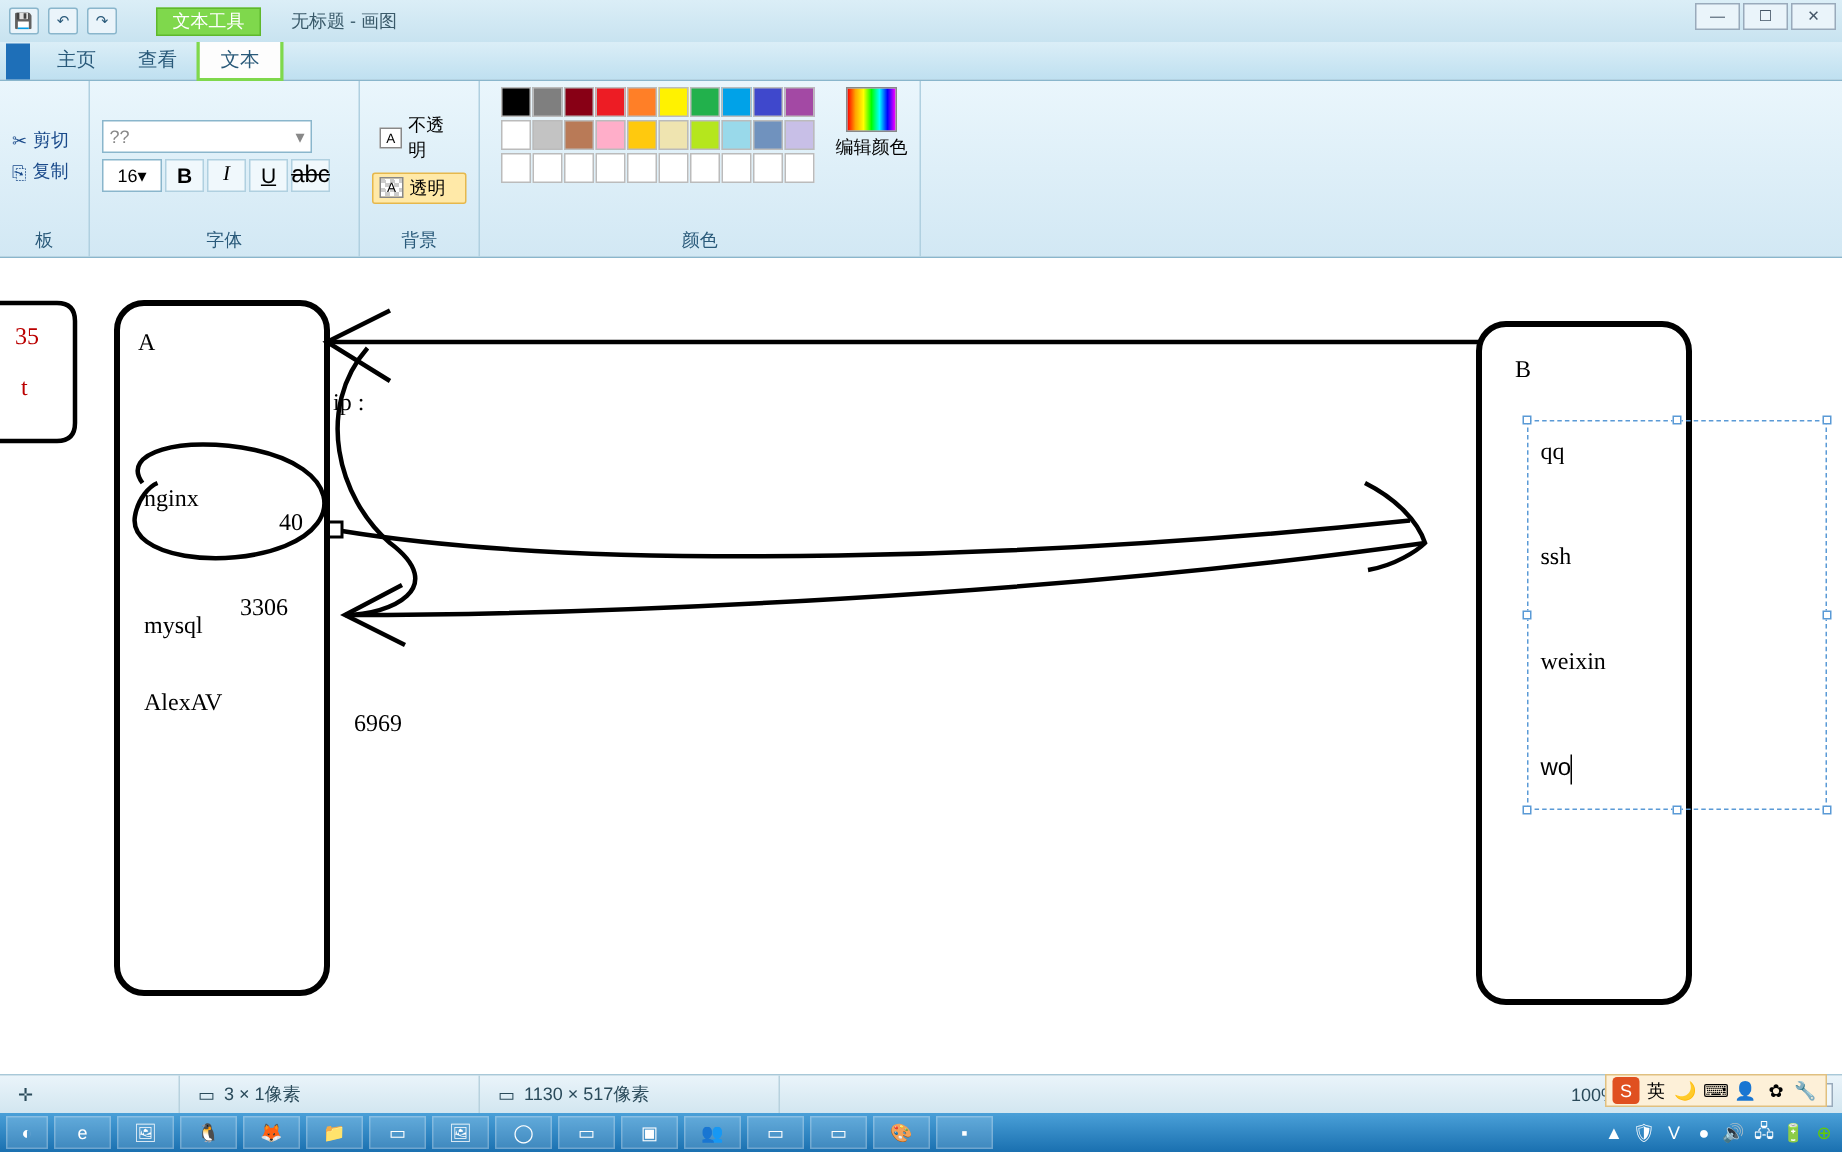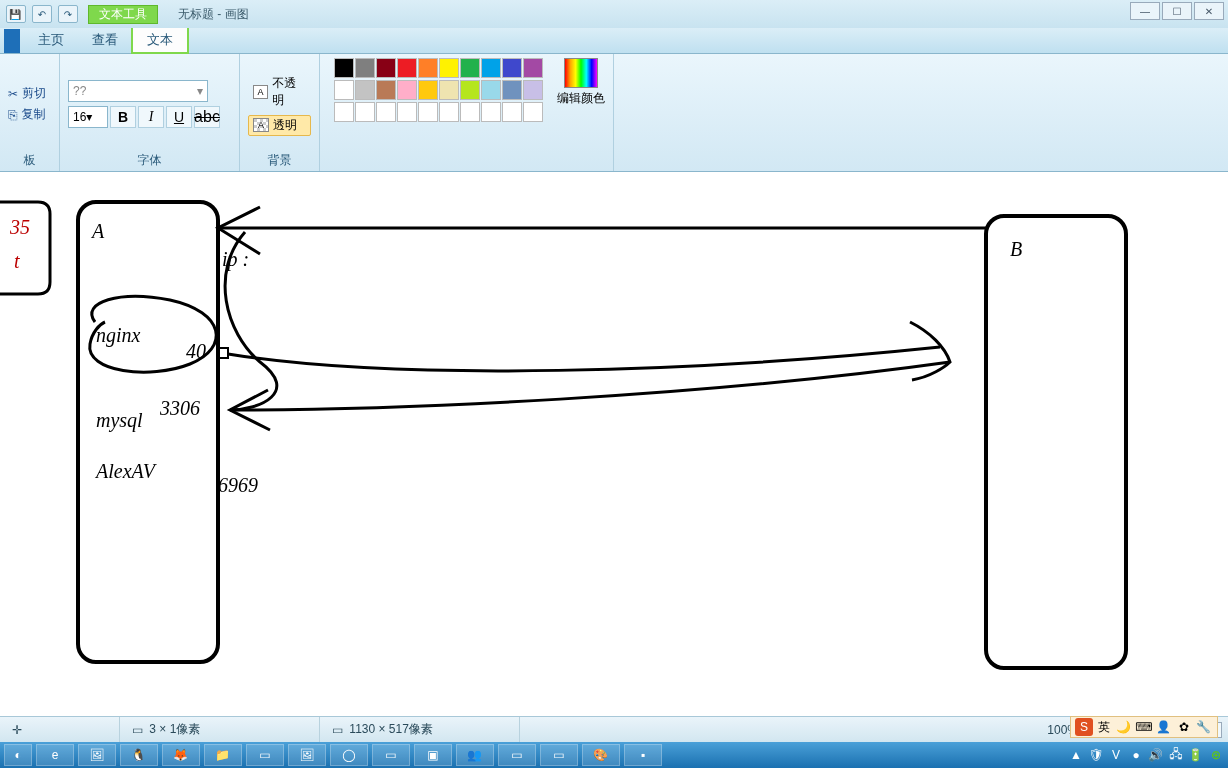--- a/index.html
+++ b/index.html
@@ -2,40 +2,40 @@
 <html><head>
 <meta charset="utf-8">
 <style>
 * { box-sizing: border-box; margin: 0; padding: 0; font-family: "Microsoft YaHei", sans-serif; }
 body { width: 1228px; height: 768px; overflow: hidden; background: #fff; position: relative; }
 
 
 .titlebar { height: 28px; background: linear-gradient(#dbeef7,#c8e3f0); display: flex; align-items: center; font-size: 12px; position: relative; }
 .qat { display: flex; align-items: center; gap: 6px; padding: 0 6px; }
 .qat-btn { width: 20px; height: 18px; border: 1px solid #8ab6cc; background: #eaf4fa; border-radius: 2px; display:flex;align-items:center;justify-content:center;font-size:10px;color:#2a5a7a; }
-.titlebar .ctx-tab { margin-left: 4px; background: #7fd84c; color: #fff; padding: 0 10px; font-size: 12px; border: 1px solid #5fb82c; }
+.titlebar .ctx-tab { margin-left: 20px; background: #7fd84c; color: #fff; padding: 0 10px; font-size: 12px; border: 1px solid #5fb82c; }
 .titlebar .title { margin-left: 20px; color: #3a5a6a; }
 .win-controls { position: absolute; right: 4px; top: 2px; display: flex; }
 .win-btn { width: 30px; height: 18px; border: 1px solid #9ab; background: #eaf4fa; margin-left: 2px; display:flex;align-items:center;justify-content:center;font-size:10px;color:#456;}
 
 
 .tabs { height: 26px; background: linear-gradient(#dbeef7,#bfe0f0); display: flex; align-items: flex-end; font-size: 13px; border-bottom: 1px solid #8ab6cc; }
 .app-menu { width: 16px; height: 24px; background: #1e6fb8; margin: 0 4px; }
 .tab { padding: 4px 14px; color: #2a5a7a; cursor: pointer; }
 .tab.active { background: #fdfdfd; border: 1px solid #7fd84c; border-bottom: none; outline: 2px solid #7fd84c; outline-offset: -1px; }
 
 
 .ribbon { height: 118px; background: linear-gradient(#eaf6fc,#d2e8f4); border-bottom: 1px solid #8ab6cc; display: flex; font-size: 12px; }
 .group { border-right: 1px solid #b0d0e0; padding: 4px 8px 2px 8px; display: flex; flex-direction: column; justify-content: space-between; }
 .group-body { flex: 1; display: flex; flex-direction: column; justify-content: center; gap: 4px; }
 .group-label { text-align: center; color: #2a5a7a; font-size: 12px; padding-top: 2px; }
 .clip-row { display: flex; align-items: center; gap: 4px; color: #1a4a8a; font-size: 12px; }
 .font-row1 { display: flex; align-items: center; gap: 2px; }
 .font-combo { width: 140px; height: 22px; border: 1px solid #8ab6cc; background: #fff; padding: 0 4px; color: #888; display:flex;align-items:center;justify-content:space-between; }
-.size-combo { width: 40px; height: 22px; border: 1px solid #8ab6cc; background: #fff; text-align: center; display:flex;align-items:center;justify-content:flex-start;padding:0 4px;}
+.size-combo { width: 40px; height: 22px; border: 1px solid #8ab6cc; background: #fff; text-align: center; display:flex;align-items:center;justify-content:center;padding:0 4px;}
 .btn-sm { width: 26px; height: 22px; border: 1px solid #b0d0e0; background: #f0f8fc; display:flex;align-items:center;justify-content:center; font-size: 16px; }
 .btn-sm.bold { font-weight: bold; font-size: 14px; }
 .btn-sm.italic { font-style: italic; font-family: serif; font-size: 14px; }
 .btn-sm.ul { text-decoration: underline; font-size: 14px; }
 .bg-opt { display: flex; align-items: center; gap: 4px; padding: 1px 4px; border: 1px solid transparent; }
 .bg-opt.sel { background: #ffe9a8; border: 1px solid #e6b84c; border-radius: 2px; }
 .bg-opt .sw { width: 16px; height: 14px; border: 1px solid #888; background: #fff; position: relative; font-size:9px; display:flex;align-items:center;justify-content:center;}
 .color-big { display: flex; gap: 10px; align-items: flex-start; }
 .color1 { text-align: center; }
 .color1 .box { width: 34px; height: 34px; border: 2px solid #e6b84c; background: #000; margin-bottom: 2px; }
@@ -43,21 +43,21 @@
 .palette { display: flex; flex-direction: column; gap: 2px; margin-left: 6px; }
 .pal-row { display: flex; gap: 1px; }
 .swatch { width: 20px; height: 20px; border: 1px solid #bbb; }
 .edit-colors { text-align:center; margin-left: 10px; }
 .edit-colors .rainbow { width: 34px; height: 30px; background: linear-gradient(90deg,red,orange,yellow,lime,cyan,blue,magenta); border:1px solid #888; margin: 0 auto 2px auto; }
 
 
 .canvas-wrap { position: absolute; top: 172px; left: 0; right: 0; bottom: 52px; background: #fff; overflow: hidden; }
 .drawing { position: absolute; inset: 0; }
 .drawing svg { position: absolute; inset: 0; width: 100%; height: 100%; }
-.dtext { position: absolute; font-family: "SimSun","NSimSun",serif; font-size: 20px; color: #000; font-style: italic; }
+.dtext { position: absolute; font-family: "SimSun","NSimSun",serif; font-size: 16px; color: #000; }
 
 
 .text-sel { position: absolute; border: 1px dashed #5a9ad6; }
 .handle { position: absolute; width: 6px; height: 6px; background: #fff; border: 1px solid #5a9ad6; }
 
 
 .statusbar { position: absolute; bottom: 26px; left: 0; right: 0; height: 26px; background: linear-gradient(#eaf4fa,#d2e6f0); border-top: 1px solid #a8c8d8; display: flex; align-items: center; font-size: 12px; color: #2a4a5a; }
 .statusbar .cell { border-right: 1px solid #b8d2de; padding: 0 12px; height: 100%; display: flex; align-items: center; gap: 6px; }
 .statusbar .spacer { flex: 1; }
 .zoom { display: flex; align-items: center; gap: 4px; padding-right: 6px; }
@@ -189,20 +189,21 @@
             <div class="swatch" style="background: rgb(255, 255, 255);"></div>
             <div class="swatch" style="background: rgb(255, 255, 255);"></div>
             <div class="swatch" style="background: rgb(255, 255, 255);"></div>
           </div>
       </div>
       <div class="edit-colors">
         <div class="rainbow"></div>
         <div>编辑颜色</div>
       </div>
     </div>
+    <div class="group-label">颜色</div>
   </div>
 </div>
 
 <div class="canvas-wrap">
   <div class="drawing">
     <svg viewBox="0 0 1228 544">
 
       <path d="M0 30 L38 30 Q50 30 50 42 L50 110 Q50 122 38 122 L0 122" fill="none" stroke="#000" stroke-width="3"></path>
 
       <rect x="78" y="30" width="140" height="460" rx="18" fill="none" stroke="#000" stroke-width="4"></rect>
@@ -221,29 +222,43 @@
       <path d="M228 182 C400 210 700 200 940 175" stroke="#000" stroke-width="3" fill="none"></path>
       <path d="M910 150 C930 160 945 175 950 190 C945 195 930 205 912 208" stroke="#000" stroke-width="3" fill="none"></path>
 
       <path d="M950 190 C700 225 400 238 232 238" stroke="#000" stroke-width="3" fill="none"></path>
       <path d="M268 218 L230 238 L270 258" stroke="#000" stroke-width="3" fill="none"></path>
     </svg>
 
     <div class="dtext" style="left:10px;top:44px;color:#b00">35</div>
     <div class="dtext" style="left:14px;top:78px;color:#b00">t</div>
     <div class="dtext" style="left:92px;top:48px">A</div>
-    <div class="dtext" style="left:222px;top:76px">ip :</div>
+    <div class="dtext" style="left:222px;top:88px">ip :</div>
     <div class="dtext" style="left:96px;top:152px">nginx</div>
     <div class="dtext" style="left:186px;top:168px">40</div>
     <div class="dtext" style="left:96px;top:237px">mysql</div>
     <div class="dtext" style="left:160px;top:225px">3306</div>
     <div class="dtext" style="left:96px;top:288px">AlexAV</div>
-    <div class="dtext" style="left:218px;top:302px">6969</div>
+    <div class="dtext" style="left:236px;top:302px">6969</div>
     <div class="dtext" style="left:1010px;top:66px">B</div>
 
+    <div class="text-sel" style="left:1018px;top:108px;width:200px;height:260px">
+      <div class="handle" style="left:-4px;top:-4px"></div>
+      <div class="handle" style="left:50%;top:-4px;margin-left:-3px"></div>
+      <div class="handle" style="right:-4px;top:-4px"></div>
+      <div class="handle" style="left:-4px;top:50%;margin-top:-3px"></div>
+      <div class="handle" style="right:-4px;top:50%;margin-top:-3px"></div>
+      <div class="handle" style="left:-4px;bottom:-4px"></div>
+      <div class="handle" style="left:50%;bottom:-4px;margin-left:-3px"></div>
+      <div class="handle" style="right:-4px;bottom:-4px"></div>
+      <div class="dtext" style="left:8px;top:12px">qq</div>
+      <div class="dtext" style="left:8px;top:82px">ssh</div>
+      <div class="dtext" style="left:8px;top:152px">weixin</div>
+      <div class="dtext" style="left:8px;top:222px"><span>wo</span><span style="border-left:1px solid #000;display:inline-block;height:20px;vertical-align:middle"></span></div>
+    </div>
   </div>
 </div>
 
 <div class="statusbar">
   <div class="cell" style="width:120px">
       <span>✛</span>
       <span></span>
     </div>
   <div class="cell" style="width:200px">
       <span>▭</span>

